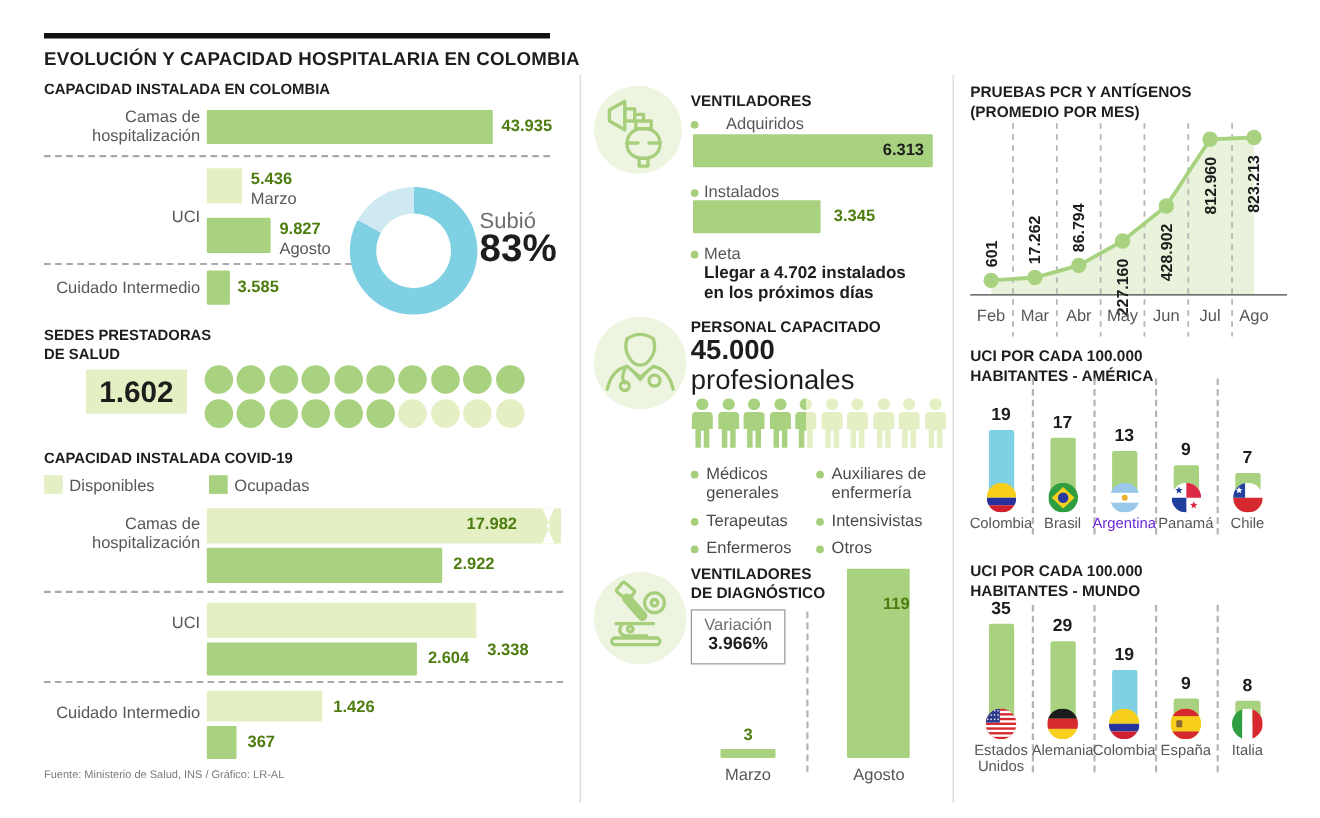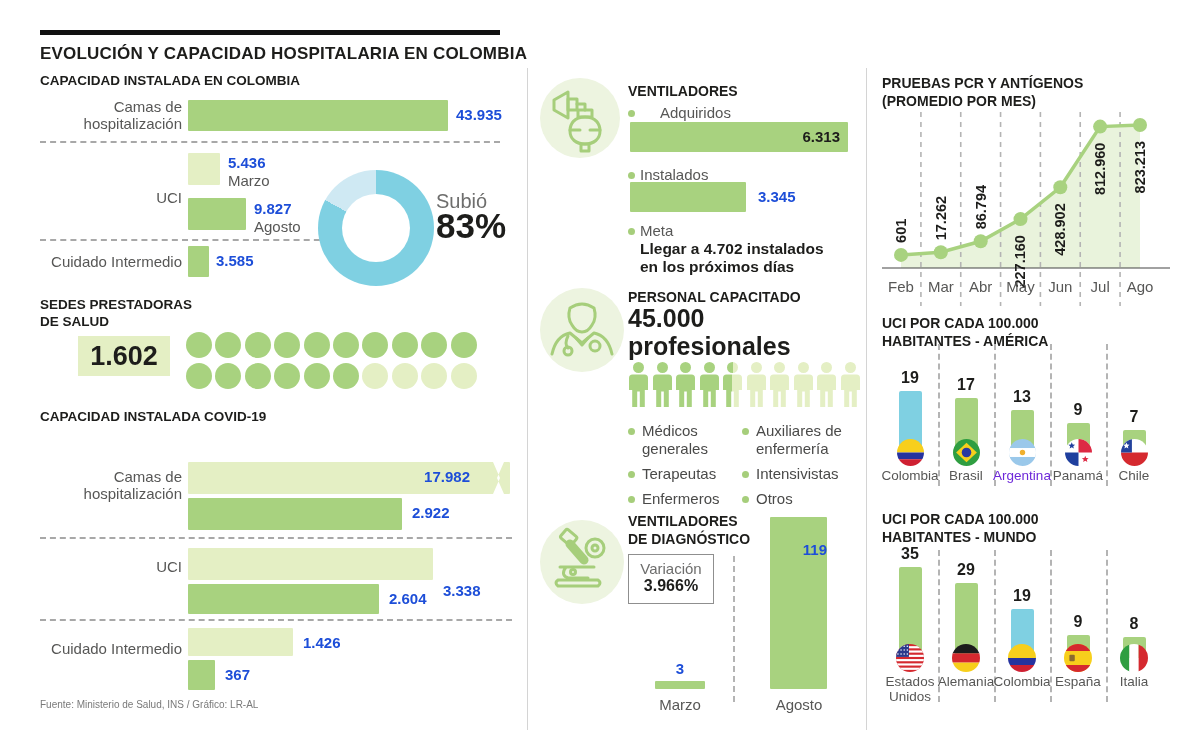--- a/index.html
+++ b/index.html
@@ -3,21 +3,21 @@
 <meta charset="utf-8">
 <style>
   html,body{margin:0;padding:0;background:#fff;}
   #canvas{position:relative;width:1200px;height:744px;background:#fff;overflow:hidden;
           font-family:"Liberation Sans",sans-serif;color:#1d1d1b;}
   .abs{position:absolute;}
   .h1{font-size:17px;font-weight:bold;letter-spacing:.2px;}
   .h2{font-size:13.5px;font-weight:bold;line-height:17px;}
   .h3{font-size:14px;font-weight:bold;line-height:18px;}
   .lbl{font-size:15px;color:#575756;line-height:17px;}
-  .val{font-size:15px;font-weight:bold;color:#1d4ed8;}
+  .val{font-size:15px;font-weight:bold;color:#4d7c0f;}
   .sep-h{border-top:2px dashed #a8a8a8;height:0;}
   .sep-v{border-left:2px dashed #b4b4b4;width:0;}
   .divider{width:0;border-left:1.5px solid #d4d4d4;}
   .bar{border-radius:1px;}
   .donut-hole{position:absolute;left:24px;top:24px;width:68px;height:68px;border-radius:50%;background:#fff;}
   .bullet{width:7px;height:7px;border-radius:50%;flex:0 0 7px;margin:6px 7px 0 0;}
   .role-item{display:flex;font-size:15px;color:#4a4a49;line-height:18px;margin-bottom:7px;width:112px;}
   .flagwrap{position:absolute;line-height:0;}
   svg{display:block;}
 </style>
@@ -77,20 +77,26 @@
       <div class="abs" style="left: 263.6px; top: 67px; width: 26px; height: 26px; border-radius: 50%; background: rgb(168, 210, 127);"></div>
       <div class="abs" style="left: 293px; top: 67px; width: 26px; height: 26px; border-radius: 50%; background: rgb(168, 210, 127);"></div>
       <div class="abs" style="left: 322.4px; top: 67px; width: 26px; height: 26px; border-radius: 50%; background: rgb(228, 239, 196);"></div>
       <div class="abs" style="left: 351.8px; top: 67px; width: 26px; height: 26px; border-radius: 50%; background: rgb(228, 239, 196);"></div>
       <div class="abs" style="left: 381.2px; top: 67px; width: 26px; height: 26px; border-radius: 50%; background: rgb(228, 239, 196);"></div>
       <div class="abs" style="left: 410.6px; top: 67px; width: 26px; height: 26px; border-radius: 50%; background: rgb(228, 239, 196);"></div>
     </div>
 
   <div id="sec-covid" class="abs" style="left:40px;top:408px;width:475px;height:286px;">
     <div class="abs h2" style="left:0;top:0;">CAPACIDAD INSTALADA COVID-19</div>
+  <div class="abs" style="left: 0px; top: 24px; width: 300px; height: 20px;">
+        <div class="abs" style="left: 0px; top: 0px; width: 17px; height: 17px; background: rgb(228, 239, 196);"></div>
+        <div class="abs lbl" style="left: 23px; top: 1px;">Disponibles</div>
+        <div class="abs" style="left: 150px; top: 0px; width: 17px; height: 17px; background: rgb(168, 210, 127);"></div>
+        <div class="abs lbl" style="left: 173px; top: 1px;">Ocupadas</div>
+      </div>
       <div class="abs lbl" style="left: 0px; top: 60px; width: 142px; text-align: right;">Camas de hospitalización</div>
       <div class="abs bar" style="left: 148px; top: 54px; width: 322px; height: 32px; background: rgb(228, 239, 196);"></div>
       <div class="abs val" style="left: 340px; top: 60px; width: 90px; text-align: right;">17.982</div>
       <div class="abs" style="left: 447px; top: 54px; width: 22px; height: 32px;">
         <svg width="22" height="32" viewBox="0 0 22 32">
           <path d="M6,0 L17,0 L10,16 L17,32 L6,32 L13,16 Z" fill="#ffffff"></path>
         </svg>
       </div>
       <div class="abs bar" style="left: 148px; top: 90px; width: 214px; height: 32px; background: rgb(168, 210, 127);"></div>
       <div class="abs val" style="left: 372px; top: 96px;">2.922</div>
@@ -132,21 +138,21 @@
       <div class="abs val" style="left: 218px; top: 118px;">3.345</div>
       <div class="abs" style="left: 88px; top: 158px; width: 7px; height: 7px; border-radius: 50%; background: rgb(166, 206, 123);"></div>
       <div class="abs lbl" style="left: 100px; top: 152px;">Meta</div>
       <div class="abs" style="left: 100px; top: 170px; font-size: 15.5px; font-weight: bold;">Llegar a 4.702 instalados</div>
       <div class="abs" style="left: 100px; top: 188px; font-size: 15.5px; font-weight: bold;">en los próximos días</div>
     </div>
 
   <div id="sec-personal" class="abs" style="left:540px;top:282px;width:322px;height:226px;">
     <div class="abs h3" style="left:88px;top:6px;">PERSONAL CAPACITADO</div>
     <div class="abs" style="left:88px;top:22px;font-size:25px;font-weight:bold;">45.000</div>
-    <div class="abs" style="left:88px;top:50px;font-size:25px;font-weight:bold;">profesionales</div>
+    <div class="abs" style="left:88px;top:50px;font-size:25px;font-weight:normal;">profesionales</div>
   <div class="abs" style="left: 0px; top: 6px; width: 84px; height: 84px; border-radius: 50%; background: rgb(237, 244, 224);">
         <svg width="84" height="84" viewBox="0 0 84 84">
           <path d="M30,20 q12,-8 24,0 q3,10 -2,17 q-4,7 -10,7 q-6,0 -10,-7 q-5,-7 -2,-17 z" fill="none" stroke="#a6ce7b" stroke-width="3" stroke-linecap="round" stroke-linejoin="round"></path>
           <path d="M12,66 q4,-18 18,-21 l12,10 l12,-10 q14,3 18,21" fill="none" stroke="#a6ce7b" stroke-width="3" stroke-linecap="round" stroke-linejoin="round"></path>
           <path d="M36,50 l6,7 l6,-7" fill="none" stroke="#a6ce7b" stroke-width="3" stroke-linecap="round" stroke-linejoin="round"></path>
           <path d="M28,48 q-4,8 0,12" fill="none" stroke="#a6ce7b" stroke-width="3" stroke-linecap="round" stroke-linejoin="round"></path>
           <circle cx="28" cy="63" r="4" fill="none" stroke="#a6ce7b" stroke-width="3" stroke-linecap="round" stroke-linejoin="round"></circle>
           <circle cx="55" cy="58" r="5" fill="none" stroke="#a6ce7b" stroke-width="3" stroke-linecap="round" stroke-linejoin="round"></circle>
         </svg>
       </div>

